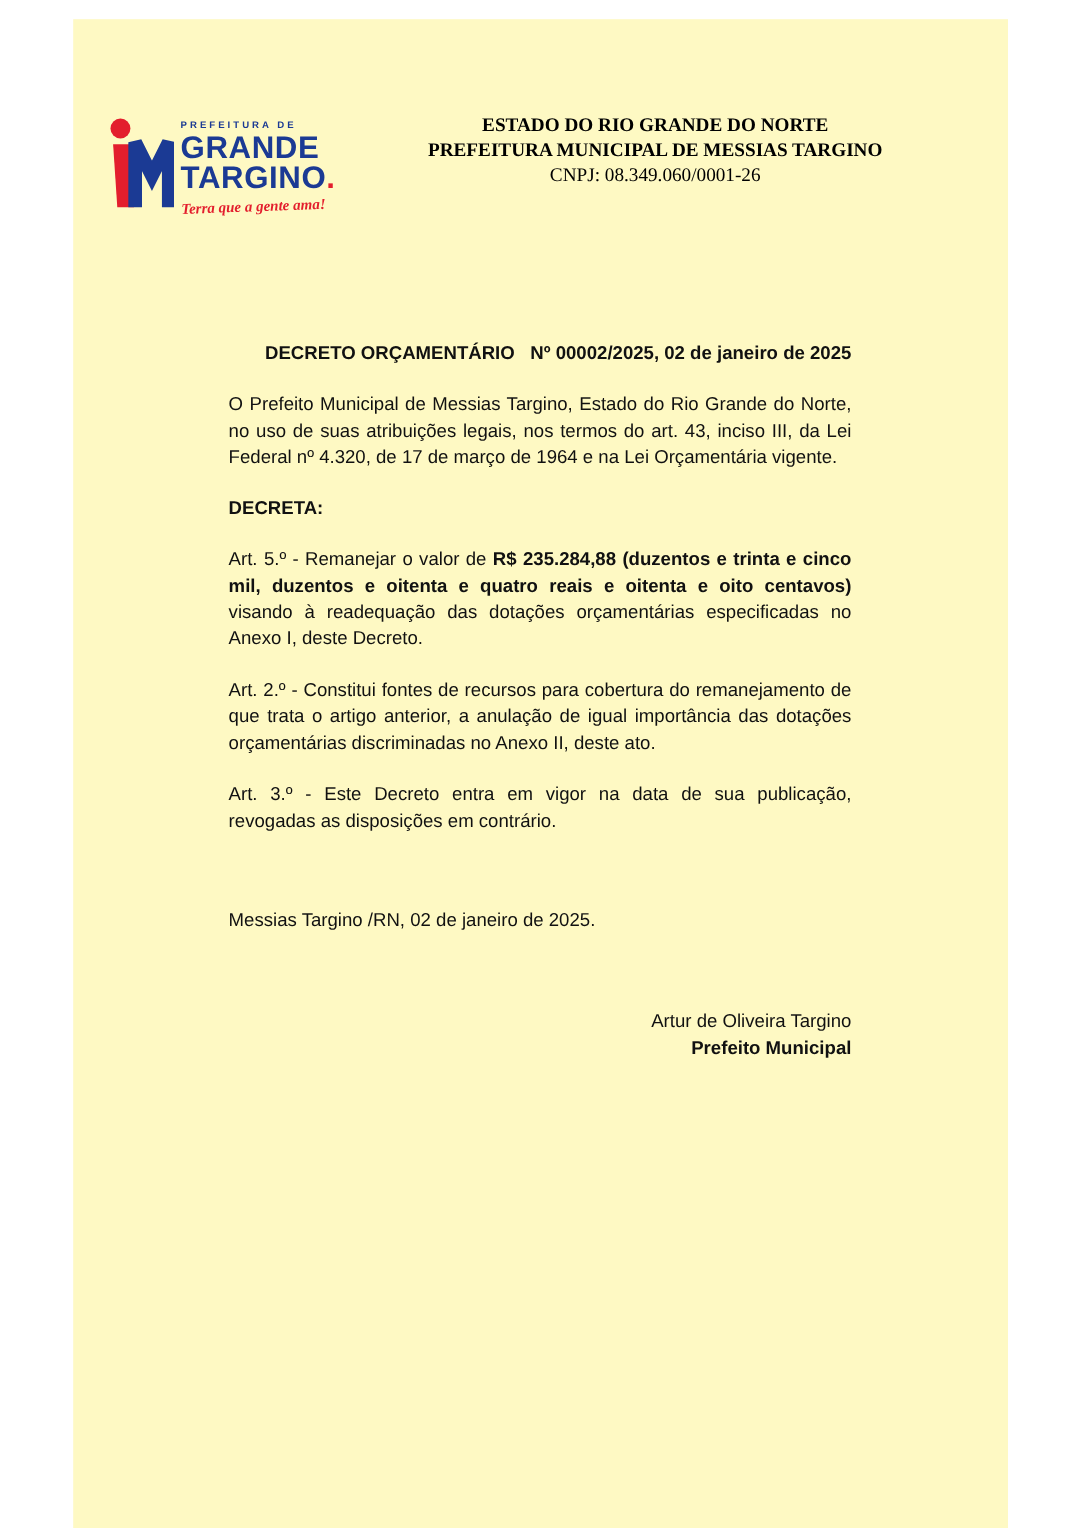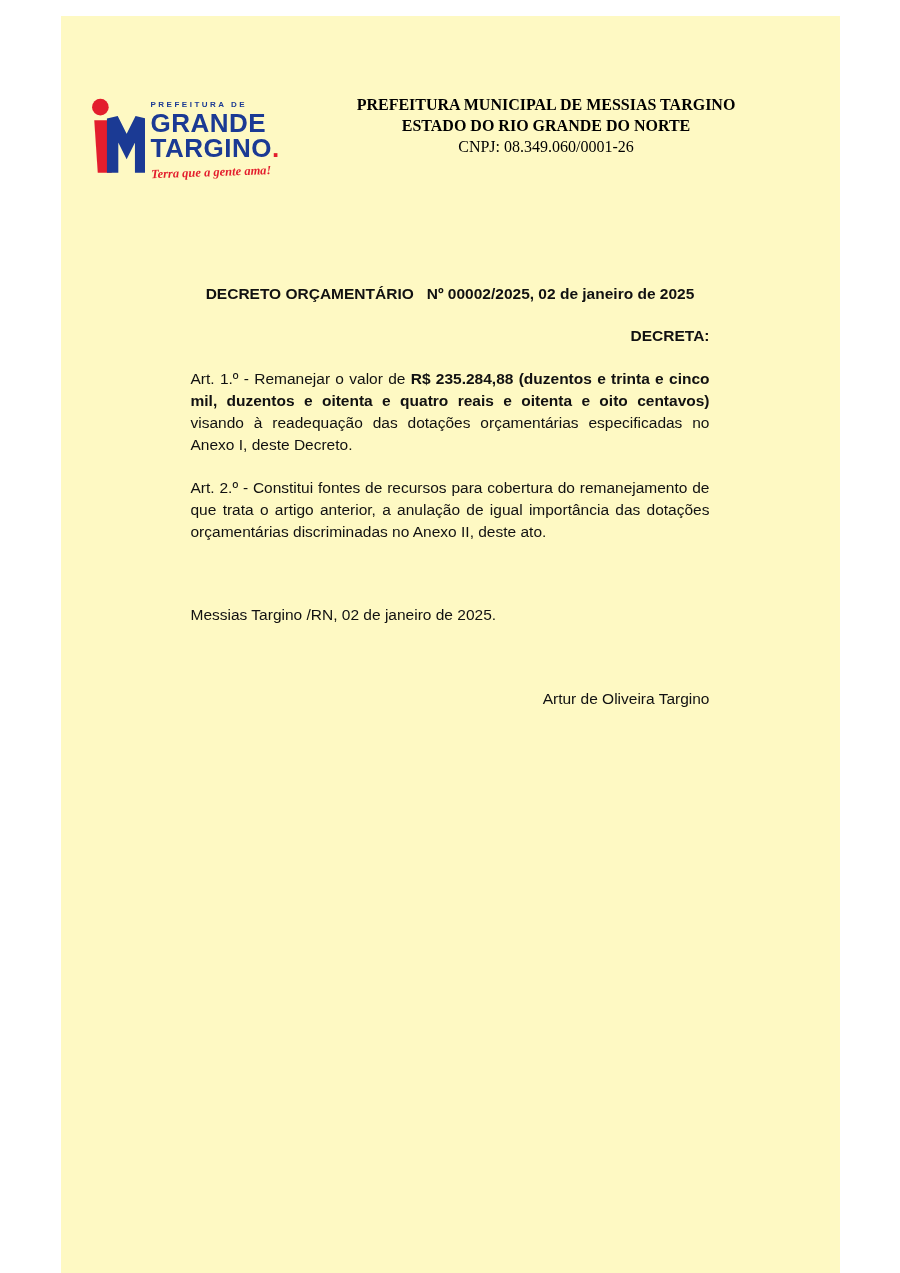--- a/index.html
+++ b/index.html
@@ -69,32 +69,32 @@
 
   
   .content {
     margin: 0 130px;
     font-size: 15.5px;
     line-height: 22px;
     text-align: justify;
   }
   .doc-title {
     margin-top: 103px;
-    text-align: center;
+    text-align: right;
     font-weight: bold;
     font-size: 15.5px;
     white-space: pre-wrap;
   }
   .epigraph {
     margin-top: 21px;
     margin-left: 325px;
     text-align: justify;
   }
   .para { margin-top: 21px; }
-  .decreta { margin-top: 20px; font-weight: bold; text-align: right; }
+  .decreta { margin-top: 20px; font-weight: bold; text-align: left; }
   .bold-inline { font-weight: bold; }
   .dateline {
     margin-top: 61px;
     text-align: left;
   }
   .signature {
     margin-top: 62px;
     text-align: right;
   }
   .signature .sig-title { font-weight: bold; }
@@ -116,41 +116,44 @@
       </div>
       <div class="logo-textcol">
         <div class="logo-small">PREFEITURA DE</div>
         <div class="logo-name">GRANDE</div>
         <div class="logo-name"><span>TARGINO</span><span class="logo-dot">.</span></div>
         <div class="logo-slogan">Terra que a gente ama!</div>
       </div>
     </div>
 
     <div class="header-text">
+      <div class="bold">ESTADO DO RIO GRANDE DO NORTE</div>
       <div class="bold">PREFEITURA MUNICIPAL DE MESSIAS TARGINO</div>
-      <div class="bold">ESTADO DO RIO GRANDE DO NORTE</div>
       <div>CNPJ: 08.349.060/0001-26</div>
     </div>
 
   </div>
 
   <div class="content">
 
     <div class="doc-title">DECRETO ORÇAMENTÁRIO   Nº 00002/2025, 02 de janeiro de 2025</div>
 
 
+    <div class="para">O Prefeito Municipal de Messias Targino, Estado do Rio Grande do Norte, no uso de suas atribuições legais, nos termos do art. 43, inciso III, da Lei Federal nº 4.320, de 17 de março de 1964 e na Lei Orçamentária vigente.</div>
 
     <div class="para decreta">DECRETA:</div>
 
-    <div class="para"><span>Art. 1.º - Remanejar o valor de </span><span class="bold-inline">R$ 235.284,88 (duzentos e trinta e cinco mil, duzentos e oitenta e quatro reais e oitenta e oito centavos)</span><span> visando à readequação das dotações orçamentárias especificadas no Anexo I, deste Decreto.</span></div>
+    <div class="para"><span>Art. 5.º - Remanejar o valor de </span><span class="bold-inline">R$ 235.284,88 (duzentos e trinta e cinco mil, duzentos e oitenta e quatro reais e oitenta e oito centavos)</span><span> visando à readequação das dotações orçamentárias especificadas no Anexo I, deste Decreto.</span></div>
 
     <div class="para">Art. 2.º - Constitui fontes de recursos para cobertura do remanejamento de que trata o artigo anterior, a anulação de igual importância das dotações orçamentárias discriminadas no Anexo II, deste ato.</div>
 
+    <div class="para">Art. 3.º - Este Decreto entra em vigor na data de sua publicação, revogadas as disposições em contrário.</div>
 
     <div class="dateline">Messias Targino /RN, 02 de janeiro de 2025.</div>
 
     <div class="signature">
       <div>Artur de Oliveira Targino</div>
+      <div class="sig-title">Prefeito Municipal</div>
     </div>
 
   </div>
 
 </div>
 
 </body></html>

